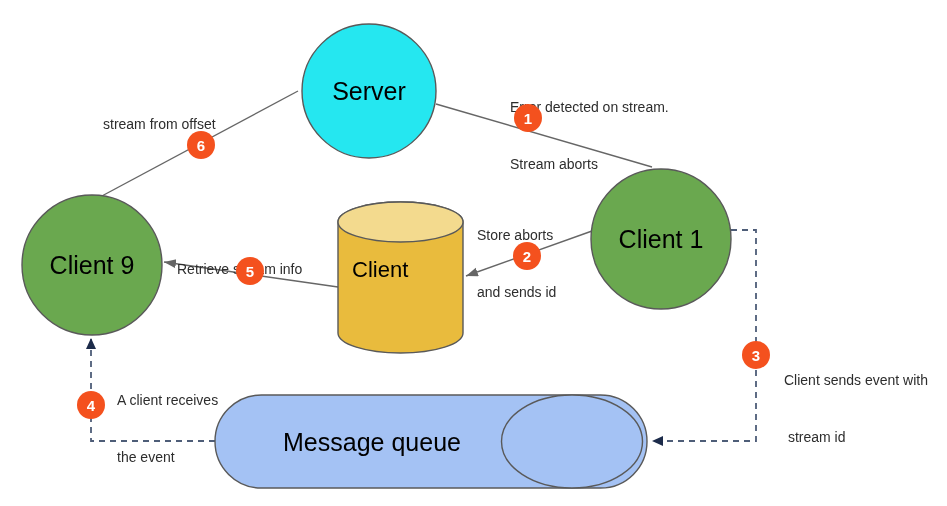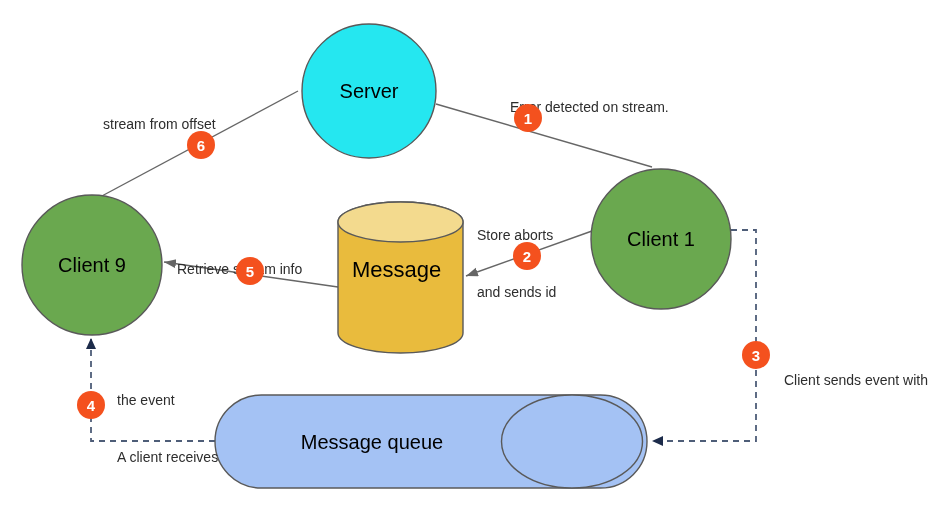--- a/index.html
+++ b/index.html
@@ -7,21 +7,21 @@
     position:relative;
     width:947px;height:506px;
     background:#ffffff;
     font-family:"Liberation Sans","DejaVu Sans",sans-serif;
     overflow:hidden;
   }
   .connector-layer{position:absolute;left:0;top:0;}
   .node-label{
     position:absolute;
     transform:translate(-50%,-50%);
-    font-size:20px;color:#000000;
+    font-size:25px;color:#000000;
     white-space:nowrap;text-align:center;
   }
   .db-label{
     position:absolute;
     font-size:22px;color:#000000;
     line-height:30px;white-space:nowrap;
   }
   .note{
     position:absolute;
     font-size:14px;color:#2d2d2d;
@@ -70,37 +70,39 @@
 
     <circle cx="369" cy="91" r="67" stroke="#595959" stroke-width="1.4" fill="#25e7f0"></circle>
     <circle cx="661" cy="239" r="70" stroke="#595959" stroke-width="1.4" fill="#6aa84f"></circle>
     <circle cx="92" cy="265" r="70" stroke="#595959" stroke-width="1.4" fill="#6aa84f"></circle>
   </svg>
 
   <div class="node-label" style="left:369px;top:91px">Server</div>
   <div class="node-label" style="left:661px;top:239px">Client 1</div>
   <div class="node-label" style="left:92px;top:265px">Client 9</div>
   <div class="db-label" style="left:352px;top:255px">
-    <div>Message</div>
+    <div>Client</div>
   </div>
   <div class="node-label" style="left:372px;top:442px">Message queue</div>
 
   <div class="note" style="left:510px;top:60px">
     <div>Error detected on stream.</div>
+    <div>Stream aborts</div>
   </div>
   <div class="note" style="left:477px;top:188px">
     <div>Store aborts</div>
     <div>and sends id</div>
   </div>
   <div class="note" style="left:784px;top:333px">
     <div>Client sends event with</div>
+    <div> stream id</div>
   </div>
   <div class="note" style="left:117px;top:353px">
+    <div>A client receives</div>
     <div>the event</div>
-    <div>A client receives</div>
   </div>
   <div class="note" style="left:177px;top:222px">
     <div>Retrieve stream info</div>
     <div></div>
   </div>
   <div class="note" style="left:103px;top:77px">
     <div>stream from offset</div>
   </div>
 
   <div class="badge" style="left:514px;top:104px">

